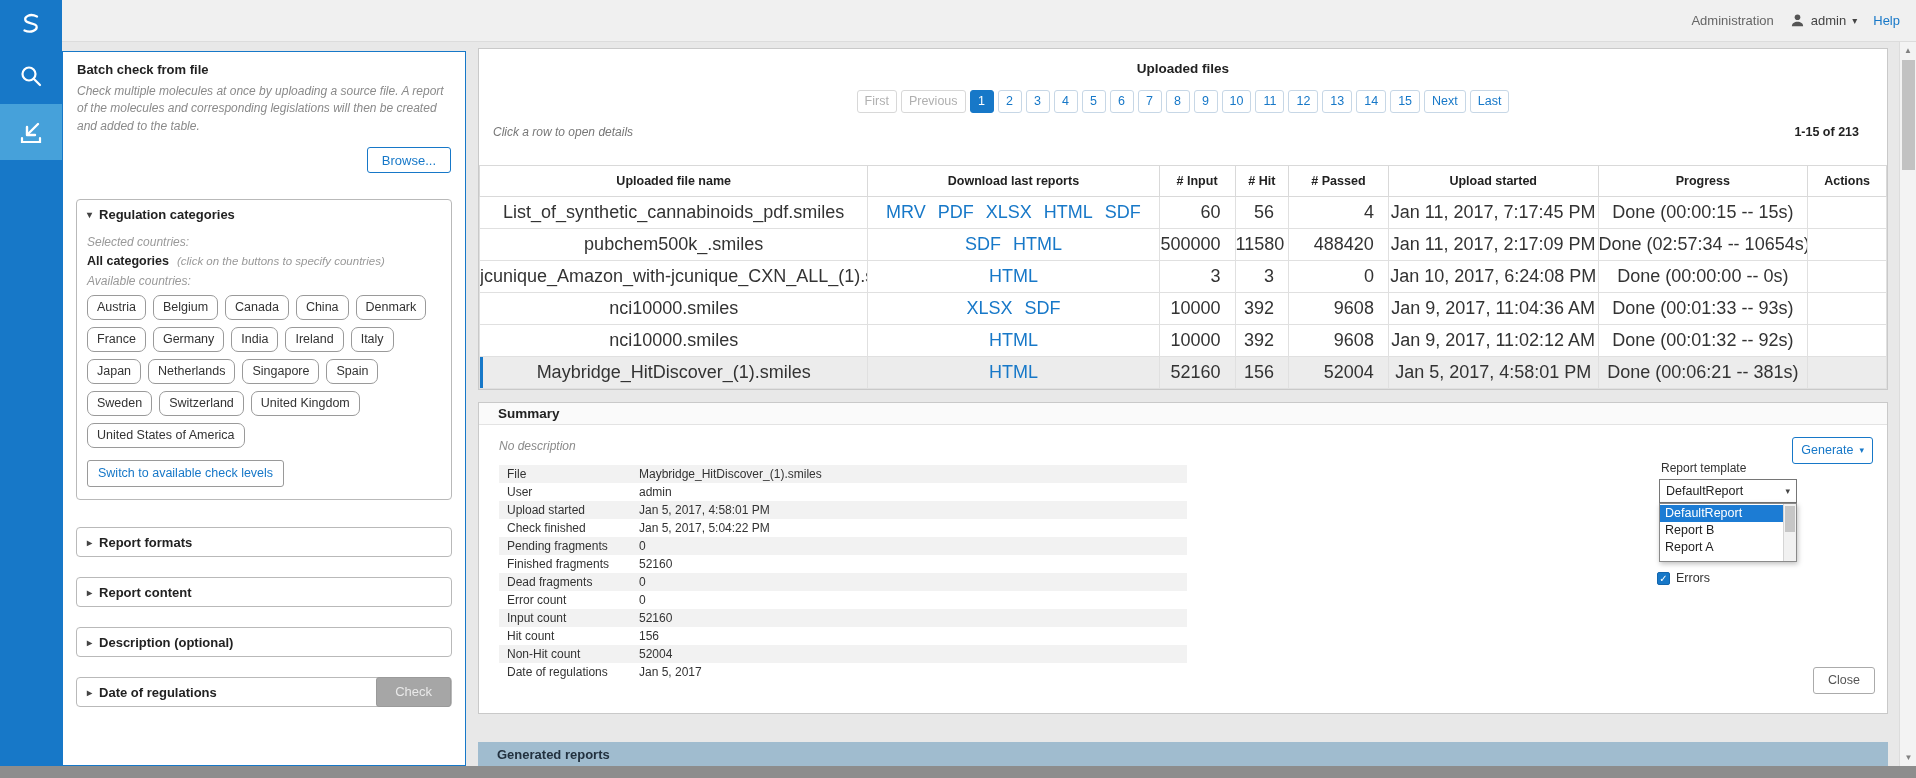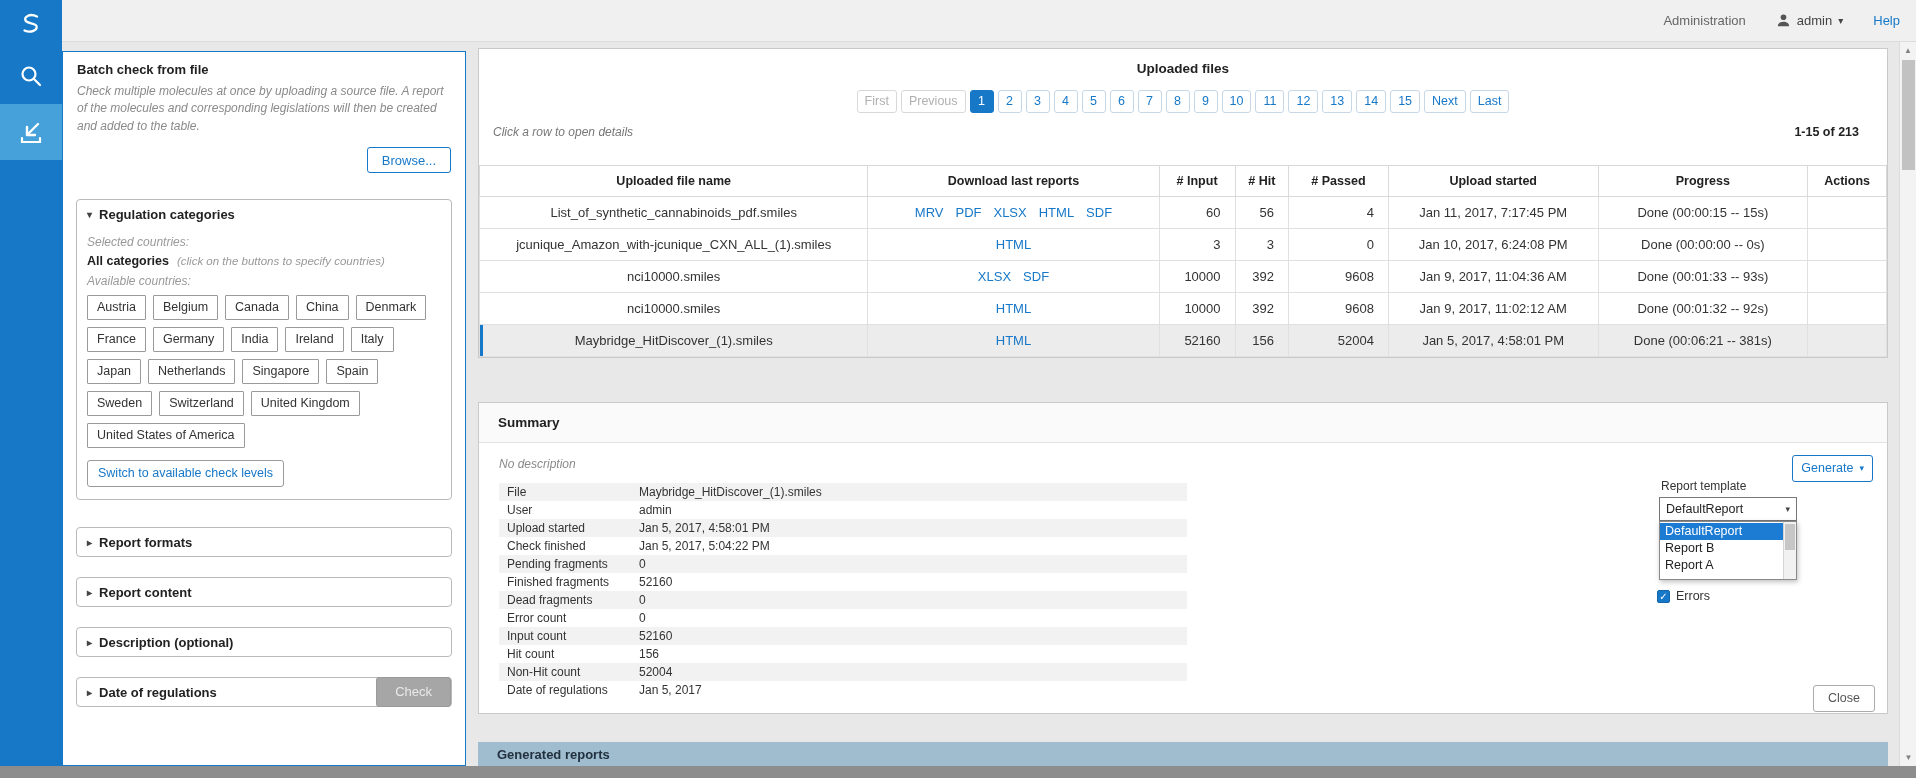--- a/index.html
+++ b/index.html
@@ -2,21 +2,21 @@
 <html><head>
 <meta charset="utf-8">
 <style>
   *{margin:0;padding:0;box-sizing:border-box;}
   html,body{width:1916px;height:778px;overflow:hidden;}
   body{position:relative;font-family:"Liberation Sans",sans-serif;font-size:13px;color:#333;background:#e8e8e8;}
   button{font-family:inherit;cursor:pointer;line-height:1.2;}
   a{cursor:pointer;text-decoration:none;}
 
   
-  .topbar{position:absolute;left:62px;top:0;width:1854px;height:42px;background:#f0f0f0;border-bottom:1px solid #dcdcdc;display:flex;align-items:center;justify-content:flex-end;gap:30px;padding-right:16px;}
+  .topbar{position:absolute;left:62px;top:0;width:1854px;height:42px;background:#f0f0f0;border-bottom:1px solid #dcdcdc;display:flex;align-items:center;justify-content:flex-end;gap:16px;padding-right:16px;}
   .tb-admin{color:#666;cursor:pointer;}
   .tb-user{display:flex;align-items:center;gap:6px;color:#444;cursor:pointer;}
   .tb-caret{font-size:10px;color:#444;}
   .tb-help{color:#1778c8;cursor:pointer;}
 
   
   .rail{position:absolute;left:0;top:0;width:62px;height:766px;background:#1778c8;}
   .rail-logo{width:62px;height:48px;display:flex;align-items:center;justify-content:center;cursor:pointer;}
   .rail-btn{width:62px;height:56px;display:flex;align-items:center;justify-content:center;cursor:pointer;}
   .rail-btn.active{background:#46a1da;}
@@ -30,49 +30,49 @@
   .section-box{border:1px solid #b9b9b9;border-radius:4px;margin:0 13px;background:#fff;}
   .reg-box{margin-top:26px;}
   .section-head{display:flex;align-items:center;gap:7px;padding:7px 10px;font-weight:bold;font-size:13px;color:#222;cursor:pointer;}
   .tri{color:#444;font-size:10px;}
   .reg-body{padding:0 10px 12px;}
   .lbl-italic{font-style:italic;color:#999;font-size:12px;margin:6px 0 2px;}
   .lbl-italic.inline{display:inline;margin:0;font-size:11.5px;}
   .allcat-row{display:flex;align-items:baseline;gap:8px;margin:5px 0 2px;}
   .allcat{font-weight:bold;color:#222;font-size:12.5px;}
   .country-wrap{display:flex;flex-wrap:wrap;gap:7px;margin-top:7px;width:356px;}
-  .country-btn{border:1px solid #9a9a9a;background:#fff;border-radius:1px;padding:4px 9px;font-size:12.5px;color:#333;white-space:nowrap;}
+  .country-btn{border:1px solid #9a9a9a;background:#fff;border-radius:7px;padding:4px 9px;font-size:12.5px;color:#333;white-space:nowrap;}
   .switch-btn{margin-top:12px;border:1px solid #9a9a9a;background:#fff;border-radius:3px;padding:5px 10px;font-size:12.5px;color:#1778c8;}
   .collapsed-sections{display:flex;flex-direction:column;gap:20px;margin-top:27px;}
   .section-box.collapsed{display:flex;align-items:center;gap:7px;padding:7px 10px;font-weight:bold;font-size:13px;color:#222;cursor:pointer;height:30px;}
   .check-btn{position:absolute;right:14px;top:625px;background:#a6a6a6;color:#e9e9e9;border:1px solid #9a9a9a;border-radius:3px;padding:6px 18px;font-size:13px;}
 
   
   .main{position:absolute;left:466px;top:42px;width:1433px;height:724px;background:#e8e8e8;}
   .files-panel{position:absolute;left:12px;top:6px;width:1410px;background:#fff;border:1px solid #c9c9c9;padding-bottom:0;}
   .fp-title{text-align:center;font-weight:bold;font-size:13.5px;color:#222;padding-top:12px;}
   .pagination{display:flex;justify-content:center;gap:4px;margin-top:14px;}
   .page-btn{min-width:24px;height:23px;padding:0 7px;border:1px solid #c7d7e6;background:#fff;color:#1778c8;font-size:12.5px;border-radius:3px;}
   .page-btn.disabled{color:#b0b0b0;border-color:#d8d8d8;}
   .page-btn.active{background:#1778c8;color:#fff;border-color:#1778c8;}
   .fp-meta{display:flex;justify-content:space-between;align-items:center;padding:0 14px 0 14px;margin-top:12px;}
   .fp-hint{font-style:italic;color:#777;font-size:12px;}
   .fp-range{font-weight:bold;font-size:12.5px;color:#222;padding-right:14px;}
   .files-table{width:100%;border-collapse:collapse;table-layout:fixed;margin-top:26px;}
   .files-table th{border:1px solid #d9d9d9;font-size:12.5px;font-weight:bold;height:31px;color:#222;text-align:center;background:#fff;cursor:pointer;}
-  .files-table td{border:1px solid #e0e0e0;font-size:13px;height:32px;text-align:center;color:#333;overflow:hidden;white-space:nowrap;}
+  .files-table td{border:1px solid #e0e0e0;font-size:18px;height:32px;text-align:center;color:#333;overflow:hidden;white-space:nowrap;}
   .files-table .c-num{text-align:right;padding-right:14px;margin-left:44px;}
   .rlink{color:#1778c8;margin:0 6px;}
   tr.file-row{cursor:pointer;background:#fff;}
   tr.file-row.selected td{background:#ececec;}
   tr.file-row.selected td:first-child{box-shadow:inset 3px 0 0 #1778c8;}
 
   
   .summary-panel{position:absolute;left:12px;top:360px;width:1410px;height:312px;background:#fff;border:1px solid #c9c9c9;}
-  .sp-head{height:40px;display:flex;align-items:center;padding:0 19px;font-weight:bold;font-size:13.5px;color:#222;background:#fafafa;border-bottom:1px solid #e3e3e3;}
+  .sp-head{height:22px;display:flex;align-items:center;padding:0 19px;font-weight:bold;font-size:13.5px;color:#222;background:#fafafa;border-bottom:1px solid #e3e3e3;}
   .sp-body{position:relative;height:279px;}
   .no-desc{position:absolute;left:20px;top:14px;font-style:italic;color:#8a8a8a;font-size:12px;}
   .kv-table{position:absolute;left:20px;top:40px;width:688px;border-collapse:collapse;}
   .kv-table td{font-size:12px;padding:2px 8px;height:16px;color:#333;}
   .kv-label{font-weight:normal;width:132px;color:#222;}
   .kv-row:nth-child(odd) td{background:#f2f2f2;}
   .generate-btn{position:absolute;right:14px;top:12px;border:1px solid #1778c8;color:#1778c8;background:#fff;border-radius:3px;padding:5px 8px;font-size:12.5px;display:inline-flex;align-items:center;gap:6px;}
   .gen-caret{font-size:9px;}
   .rt-label{position:absolute;left:1182px;top:36px;font-size:12px;color:#333;}
   .rt-select{position:absolute;left:1180px;top:54px;width:138px;height:24px;border:1px solid #767676;background:#fff;display:flex;align-items:center;justify-content:space-between;padding:0 6px;font-size:12.5px;color:#222;cursor:pointer;}
@@ -257,20 +257,30 @@
             <td class="c-file">List_of_synthetic_cannabinoids_pdf.smiles</td>
             <td class="c-reports"><a class="rlink">MRV</a><a class="rlink">PDF</a><a class="rlink">XLSX</a><a class="rlink">HTML</a><a class="rlink">SDF</a></td>
             <td class="c-num">60</td>
             <td class="c-num">56</td>
             <td class="c-num">4</td>
             <td class="c-date">Jan 11, 2017, 7:17:45 PM</td>
             <td class="c-progress">Done (00:00:15 -- 15s)</td>
             <td class="c-actions"></td>
           </tr>
           <tr class="file-row">
+            <td class="c-file">pubchem500k_.smiles</td>
+            <td class="c-reports"><a class="rlink">SDF</a><a class="rlink">HTML</a></td>
+            <td class="c-num">500000</td>
+            <td class="c-num">11580</td>
+            <td class="c-num">488420</td>
+            <td class="c-date">Jan 11, 2017, 2:17:09 PM</td>
+            <td class="c-progress">Done (02:57:34 -- 10654s)</td>
+            <td class="c-actions"></td>
+          </tr>
+          <tr class="file-row">
             <td class="c-file">jcunique_Amazon_with-jcunique_CXN_ALL_(1).smiles</td>
             <td class="c-reports"><a class="rlink">HTML</a></td>
             <td class="c-num">3</td>
             <td class="c-num">3</td>
             <td class="c-num">0</td>
             <td class="c-date">Jan 10, 2017, 6:24:08 PM</td>
             <td class="c-progress">Done (00:00:00 -- 0s)</td>
             <td class="c-actions"></td>
           </tr>
           <tr class="file-row">

